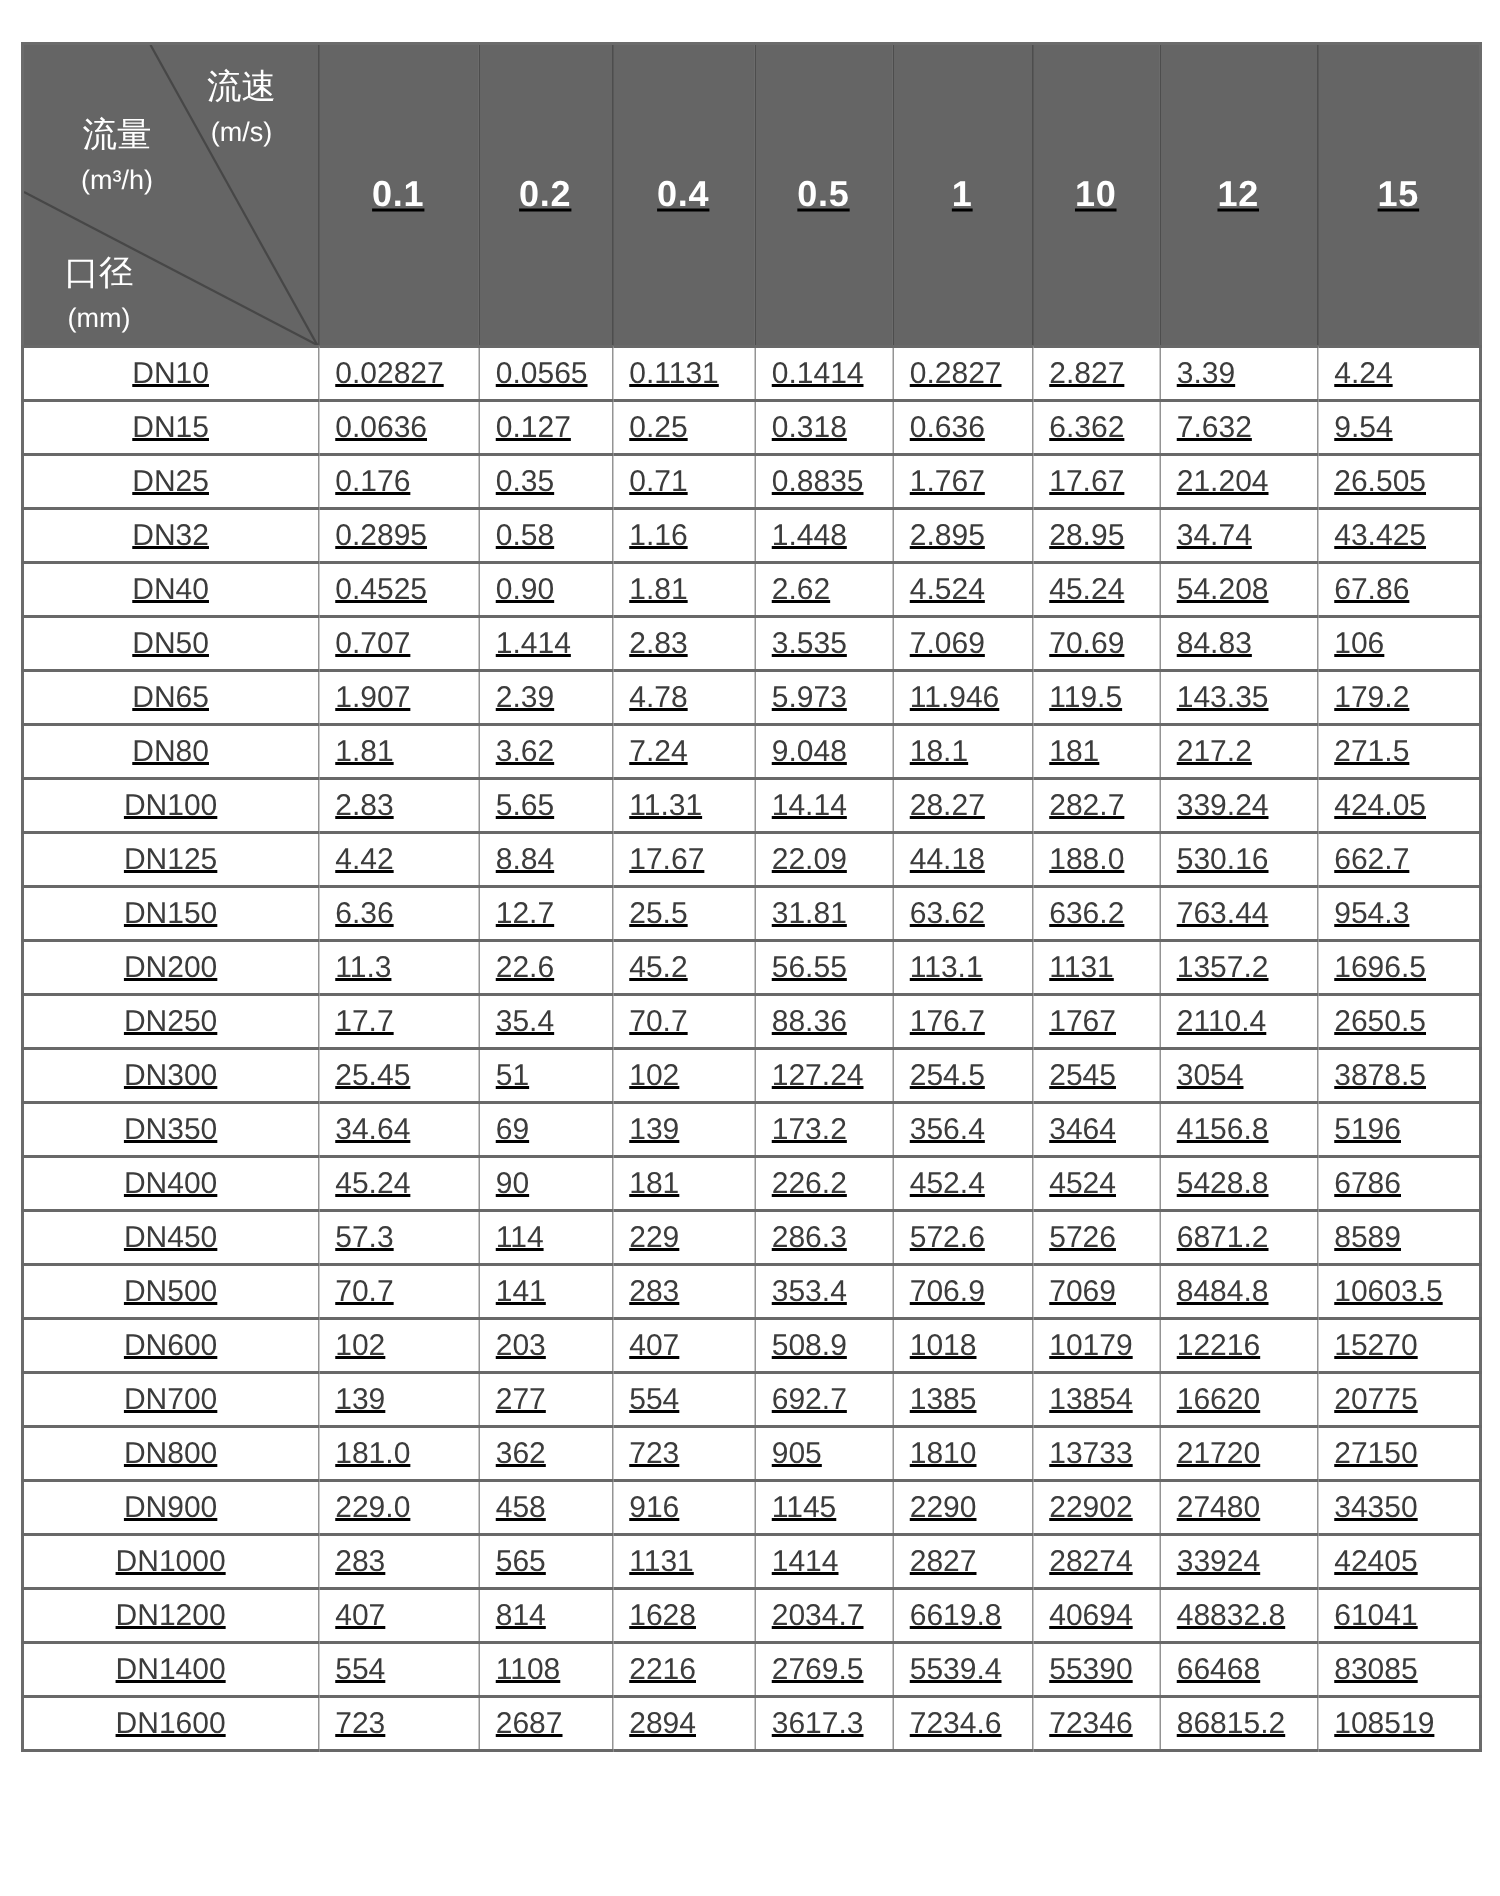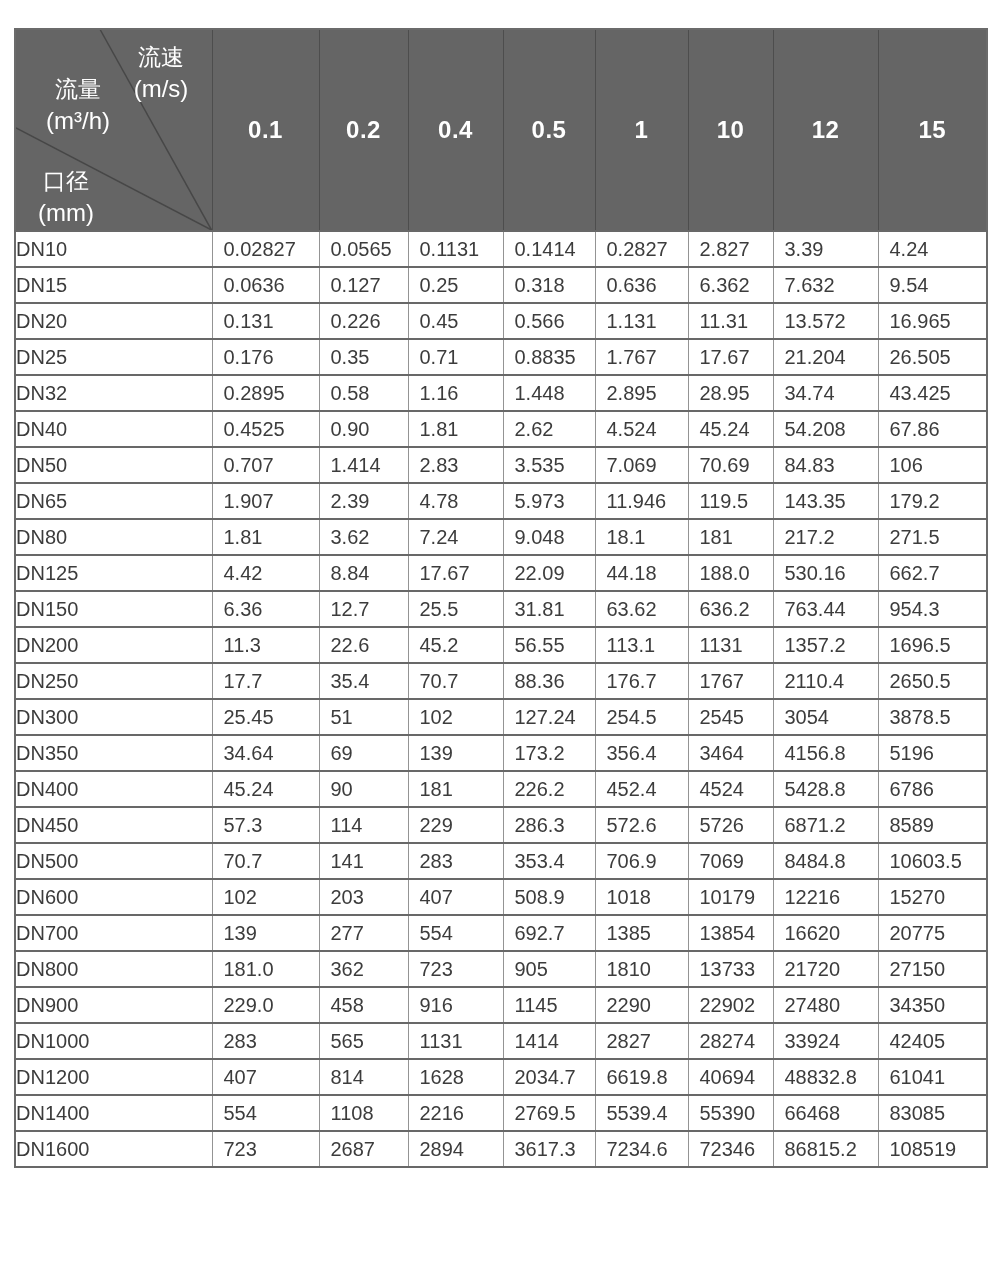--- a/index.html
+++ b/index.html
@@ -7,20 +7,21 @@
     padding: 0;
     background: #ffffff;
     font-family: "Liberation Sans", sans-serif;
   }
   body {
     width: 1000px;
     min-height: 1264px;
   }
   .wrap {
     padding: 28px 14px 0 14px;
+    text-decoration: underline;
   }
   table.flow-table {
     border-collapse: collapse;
     table-layout: fixed;
     width: 972px;
     border: 2px solid #6b6b6b;
   }
   
   thead th {
     background: #656565;
@@ -49,35 +50,35 @@
     color: #ffffff;
     font-size: 23px;
     font-weight: 400;
     line-height: 31px;
     text-align: center;
     letter-spacing: 0;
   }
   .lbl-velocity { top: 12px;  left: 98px;  width: 94px; }
   .lbl-flow     { top: 44px;  left: 20px;  width: 84px; }
   .lbl-diameter { top: 136px; left: 10px;  width: 80px; }
-  .lbl .unit { font-size: 24px; }
+  .lbl .unit { font-size: 18px; }
   
   tbody td {
     height: 34px;
     font-size: 20px;
     color: #3c3c3c;
     border-left: 1px solid #949494;
     border-right: 1px solid #949494;
     border-top: 2px solid #686868;
     border-bottom: 2px solid #686868;
     padding: 0;
     white-space: nowrap;
     overflow: hidden;
   }
-  td.dn  { text-align: left; margin-top: 29px; }
+  td.dn  { text-align: center; margin-top: 29px; }
   td.val { text-align: left; padding-left: 11px; }
 </style>
 </head>
 <body>
 
 <div class="wrap">
   <table class="flow-table">
     <colgroup>
       <col style="width:197px">
       <col style="width:107px">
@@ -136,31 +137,20 @@
           <td class="val">0.0636</td>
           <td class="val">0.127</td>
           <td class="val">0.25</td>
           <td class="val">0.318</td>
           <td class="val">0.636</td>
           <td class="val">6.362</td>
           <td class="val">7.632</td>
           <td class="val">9.54</td>
         </tr>
         <tr>
-          <td class="dn">DN20</td>
-          <td class="val">0.131</td>
-          <td class="val">0.226</td>
-          <td class="val">0.45</td>
-          <td class="val">0.566</td>
-          <td class="val">1.131</td>
-          <td class="val">11.31</td>
-          <td class="val">13.572</td>
-          <td class="val">16.965</td>
-        </tr>
-        <tr>
           <td class="dn">DN25</td>
           <td class="val">0.176</td>
           <td class="val">0.35</td>
           <td class="val">0.71</td>
           <td class="val">0.8835</td>
           <td class="val">1.767</td>
           <td class="val">17.67</td>
           <td class="val">21.204</td>
           <td class="val">26.505</td>
         </tr>
@@ -213,20 +203,31 @@
           <td class="val">1.81</td>
           <td class="val">3.62</td>
           <td class="val">7.24</td>
           <td class="val">9.048</td>
           <td class="val">18.1</td>
           <td class="val">181</td>
           <td class="val">217.2</td>
           <td class="val">271.5</td>
         </tr>
         <tr>
+          <td class="dn">DN100</td>
+          <td class="val">2.83</td>
+          <td class="val">5.65</td>
+          <td class="val">11.31</td>
+          <td class="val">14.14</td>
+          <td class="val">28.27</td>
+          <td class="val">282.7</td>
+          <td class="val">339.24</td>
+          <td class="val">424.05</td>
+        </tr>
+        <tr>
           <td class="dn">DN125</td>
           <td class="val">4.42</td>
           <td class="val">8.84</td>
           <td class="val">17.67</td>
           <td class="val">22.09</td>
           <td class="val">44.18</td>
           <td class="val">188.0</td>
           <td class="val">530.16</td>
           <td class="val">662.7</td>
         </tr>

